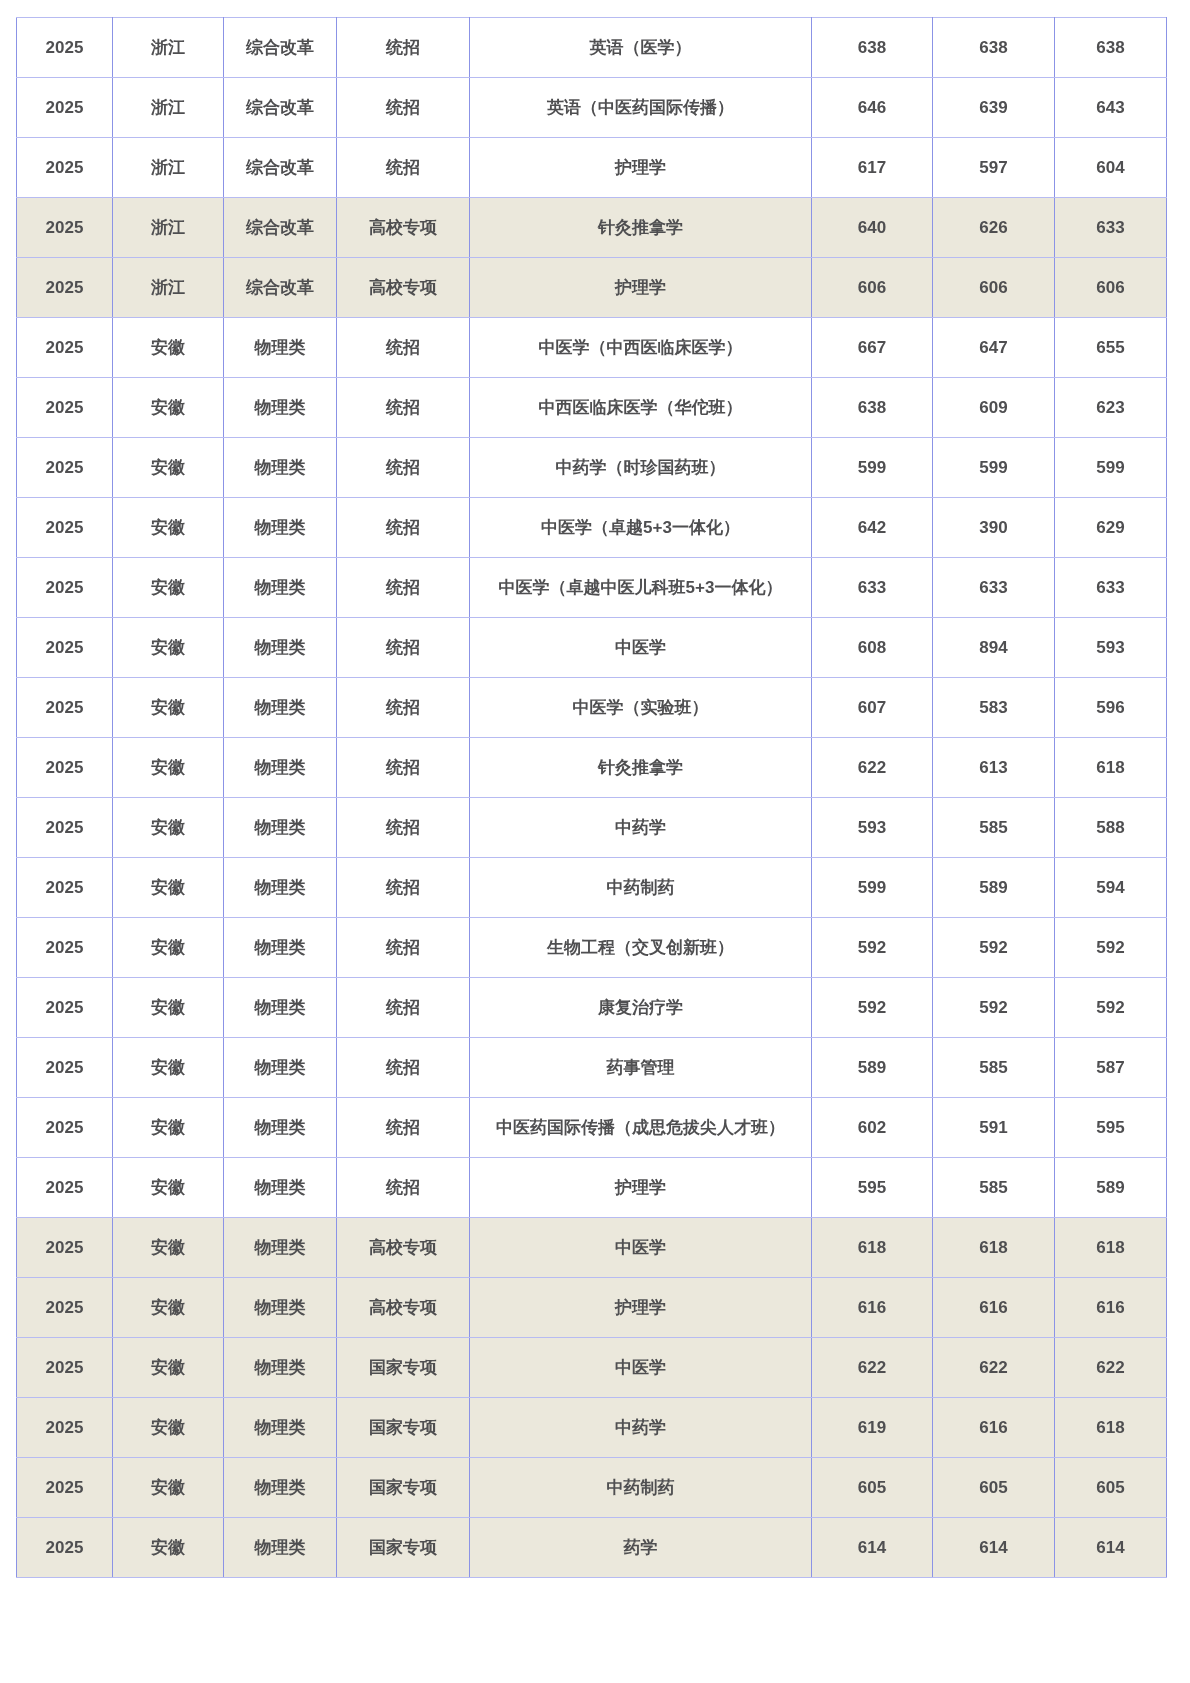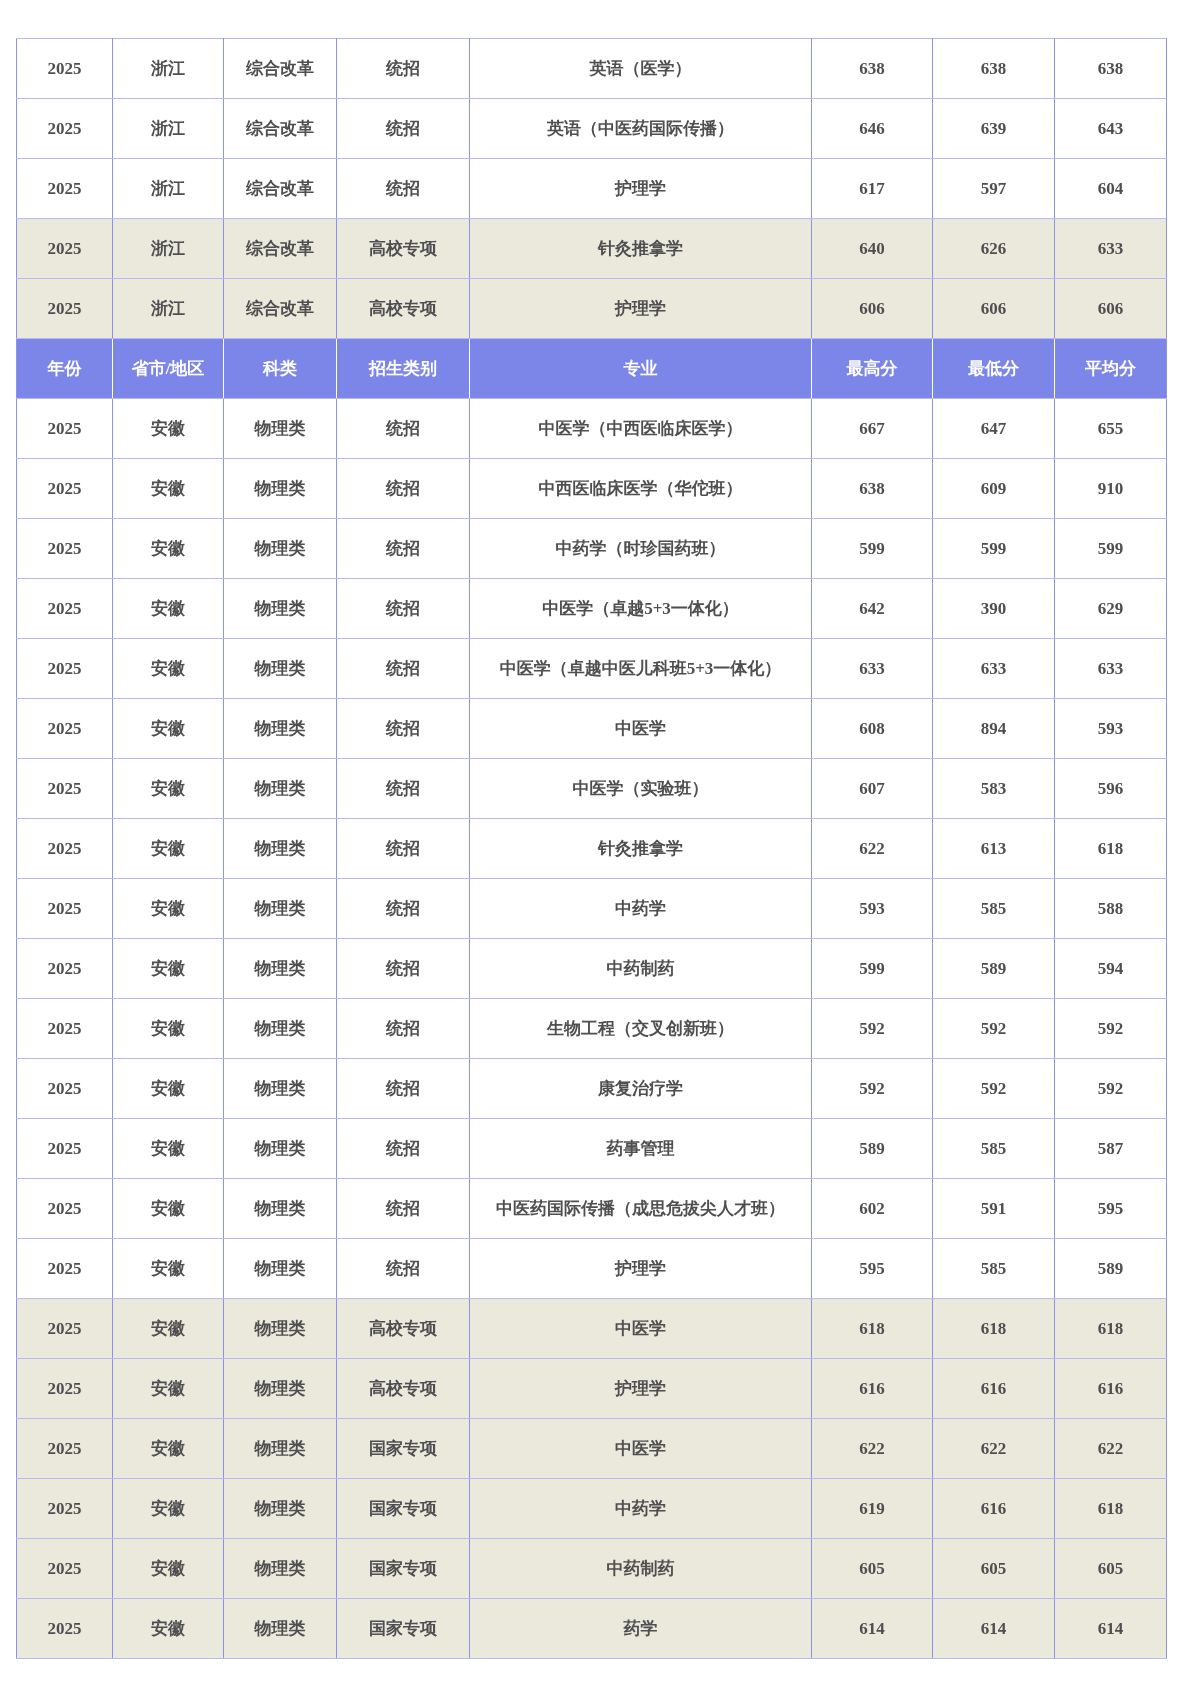--- a/index.html
+++ b/index.html
@@ -18,23 +18,22 @@
     padding: 0;
     width: 1190px;
     height: 1683px;
     background: var(--page-bg);
     font-family: "Liberation Sans", "DejaVu Sans", sans-serif;
     overflow: hidden;
   }
   .table-wrap {
     position: absolute;
     left: 16px;
-    top: 38px;
+    top: 17px;
     width: 1150px;
-    font-family: Liberation Serif, serif;
   }
   table.score-table {
     border-collapse: collapse;
     table-layout: fixed;
     width: 1150px;
   }
   td, th {
     height: 60px;
     text-align: center;
     vertical-align: middle;
@@ -123,49 +122,39 @@
         <tr class="data-row shaded">
           <td>2025</td>
           <td>浙江</td>
           <td>综合改革</td>
           <td>高校专项</td>
           <td>护理学</td>
           <td>606</td>
           <td>606</td>
           <td>606</td>
         </tr>
-        <tr class="header-row">
-          <th>年份</th>
-          <th>省市/地区</th>
-          <th>科类</th>
-          <th>招生类别</th>
-          <th>专业</th>
-          <th>最高分</th>
-          <th>最低分</th>
-          <th>平均分</th>
-        </tr>
         <tr class="data-row">
           <td>2025</td>
           <td>安徽</td>
           <td>物理类</td>
           <td>统招</td>
           <td>中医学（中西医临床医学）</td>
           <td>667</td>
           <td>647</td>
           <td>655</td>
         </tr>
         <tr class="data-row">
           <td>2025</td>
           <td>安徽</td>
           <td>物理类</td>
           <td>统招</td>
           <td>中西医临床医学（华佗班）</td>
           <td>638</td>
           <td>609</td>
-          <td>910</td>
+          <td>623</td>
         </tr>
         <tr class="data-row">
           <td>2025</td>
           <td>安徽</td>
           <td>物理类</td>
           <td>统招</td>
           <td>中药学（时珍国药班）</td>
           <td>599</td>
           <td>599</td>
           <td>599</td>

